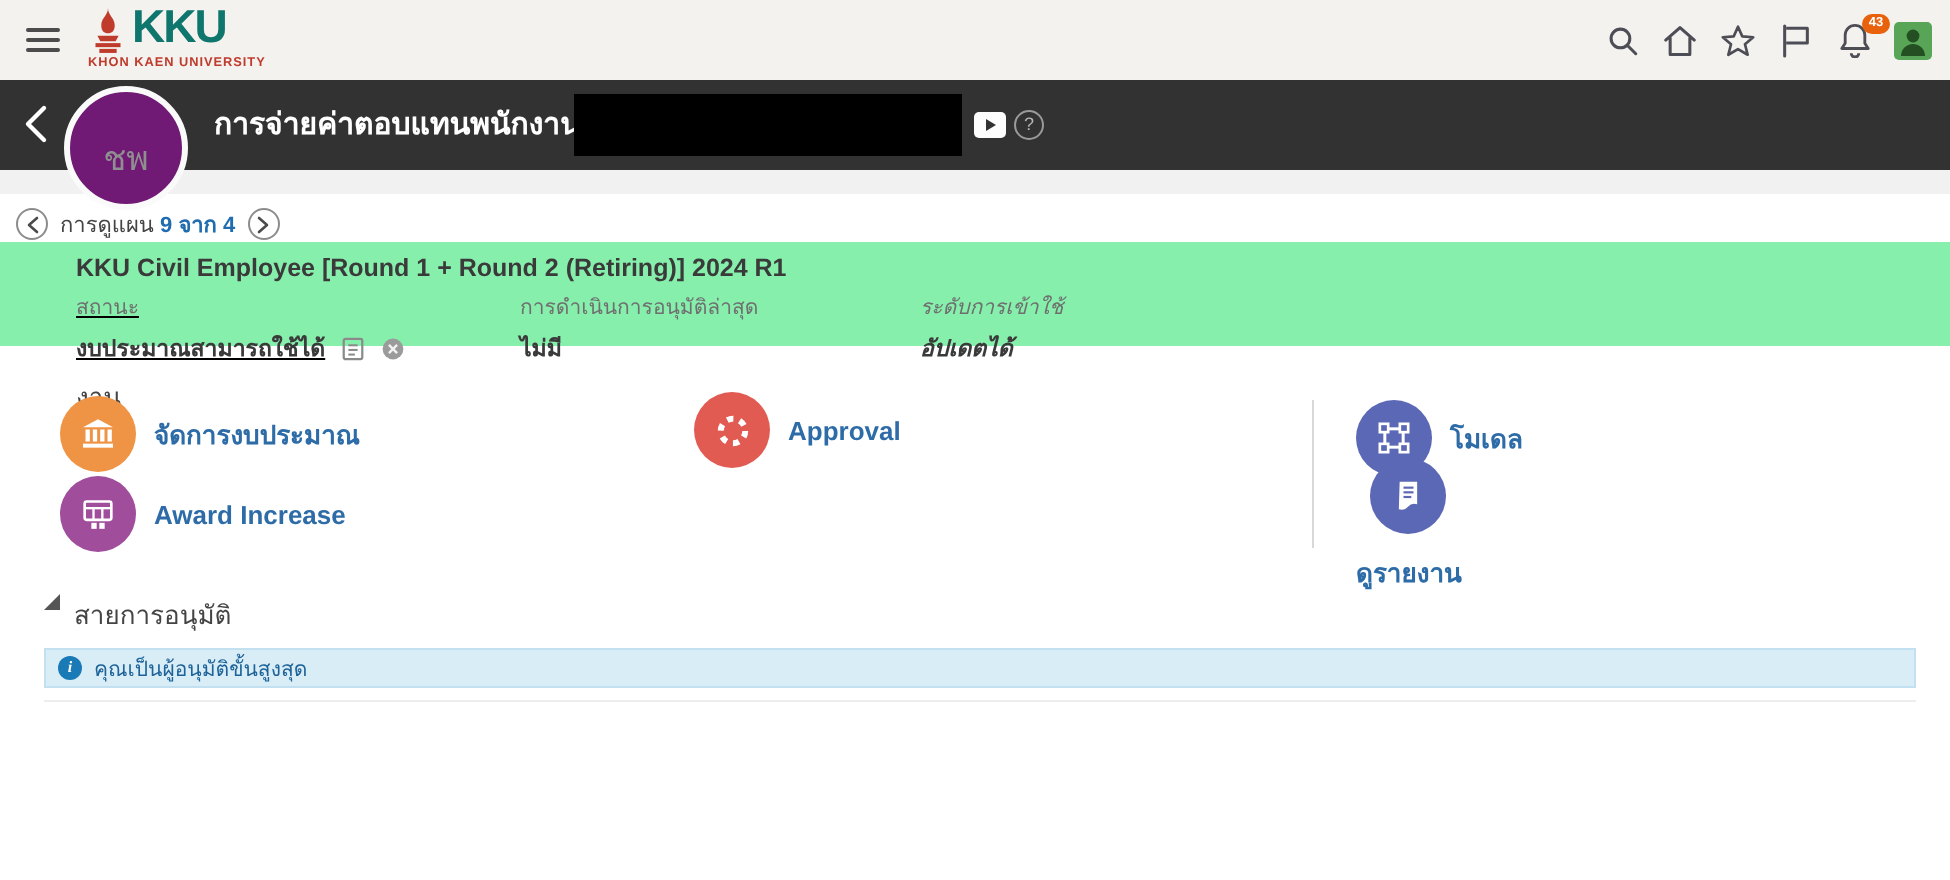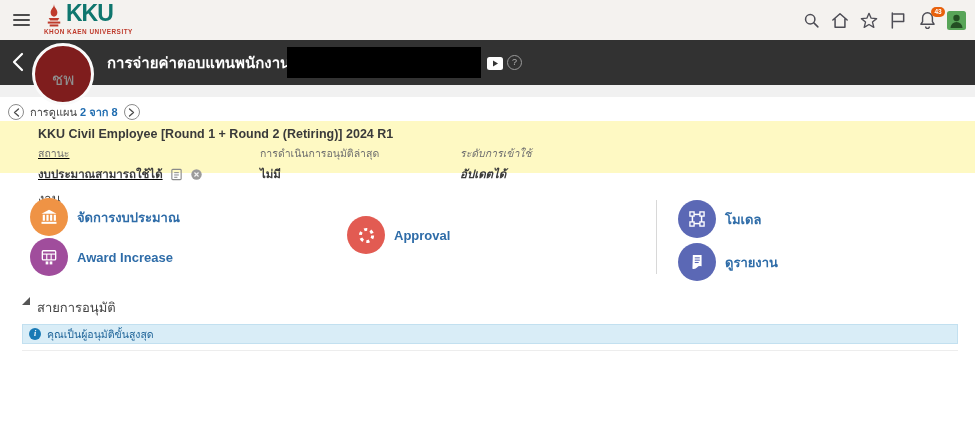--- a/index.html
+++ b/index.html
@@ -27,51 +27,51 @@
   
   .appheader { position:absolute; top:40px; left:0; width:975px; height:45px; background:#323232; }
   .back-btn { position:absolute; left:9px; top:11px; cursor:pointer; }
   .page-title { position:absolute; left:107px; top:0; height:45px; line-height:45px;
     color:#fff; font-weight:bold; font-size:15px; }
   .redaction { position:absolute; left:287px; top:7px; width:194px; height:31px; background:#000; }
   .video-btn { position:absolute; left:487px; top:16px; cursor:pointer; }
   .help-btn { position:absolute; left:507px; top:15px; width:15px; height:15px; border:1.5px solid #9a9a9a;
     border-radius:50%; color:#b5b5b5; font-size:9px; line-height:12px; text-align:center; cursor:pointer; }
   .profile-avatar { position:absolute; left:32px; top:43px; width:62px; height:62px; border-radius:50%;
-    background:#7f1d1d; border:3px solid #fafafa; z-index:5; display:flex; align-items:center;
+    background:#701a75; border:3px solid #fafafa; z-index:5; display:flex; align-items:center;
     justify-content:center; color:#8f8f8f; font-size:17px; padding-top:8px; }
 
   
   .substrip { position:absolute; top:85px; left:0; width:975px; height:12px; background:#f1f1f1; }
   .plan-nav { position:absolute; top:103px; left:8px; display:flex; align-items:center; gap:6px; }
   .nav-circle { width:16px; height:16px; border:1px solid #8c8c8c; border-radius:50%;
     display:flex; align-items:center; justify-content:center; cursor:pointer; background:#fff; }
   .plan-nav-text { font-size:11px; color:#444; }
   .plan-nav-text .counter { color:#1f6cb0; font-weight:bold; }
 
   
-  .plan-panel { position:absolute; top:121px; left:0; width:975px; height:52px; background:#fef9c3; }
+  .plan-panel { position:absolute; top:121px; left:0; width:975px; height:52px; background:#86efac; }
   .plan-title { position:absolute; left:38px; top:6px; font-size:12.5px; font-weight:bold; color:#3a3a3a; }
   .field { position:absolute; top:24px; }
   .field .lbl { font-size:10.5px; color:#6f6f6f; }
   .field .val { margin-top:3px; font-size:11.5px; font-weight:bold; color:#3a3a3a;
     display:flex; align-items:center; gap:7px; }
   .f1 { left:38px;text-decoration:underline; } .f2 { left:260px; } .f3 { left:460px;font-style:italic; }
   .mini-icon { display:inline-flex; cursor:pointer; }
 
   
   .tasks-heading { position:absolute; left:38px; top:188px; font-size:13px; color:#444; }
   .task { position:absolute; display:flex; align-items:center; gap:9px; cursor:pointer; }
   .task-circle { width:38px; height:38px; border-radius:50%; display:flex;
     align-items:center; justify-content:center; flex:0 0 38px; }
   .task-label { font-size:13px; font-weight:bold; color:#2e6ca8; }
   .c-orange { background:#ef9345; } .c-red { background:#e25b52; }
   .c-purple { background:#a04d9c; } .c-indigo { background:#5b68b5; }
-  .t1 { left:30px; top:198px; } .t2 { left:347px; top:216px; } .t3 { left:30px; top:238px; }
-  .t4 { left:678px; top:200px; } .t5 { left:678px; top:243px; }
+  .t1 { left:30px; top:198px; } .t2 { left:347px; top:196px; } .t3 { left:30px; top:238px; }
+  .t4 { left:678px; top:200px; } .t5 { left:678px; top:229px;flex-direction:column; }
   .task-divider { position:absolute; left:656px; top:200px; width:1px; height:74px; background:#d8d8d8; }
 
   
   .section-head { position:absolute; left:22px; top:297px; display:flex; align-items:flex-start;
     gap:7px; cursor:pointer; }
   .disclosure { width:0; height:0; border-bottom:8px solid #555; border-left:8px solid transparent; }
   .section-title { font-size:13px; color:#444; }
   .info-bar { position:absolute; left:22px; top:324px; width:936px; height:20px;
     background:#d9edf7; border:1px solid #c2e0f0; display:flex; align-items:center;
     gap:6px; padding-left:6px; }
@@ -163,21 +163,21 @@
 <div class="substrip"></div>
 
 <div class="plan-nav">
   <div class="nav-circle">
     <svg width="7" height="9" viewBox="0 0 7 9">
         <polyline points="5.5,1 1.5,4.5 5.5,8" fill="none" stroke="#4a4a4a" stroke-width="1.3" stroke-linecap="round" stroke-linejoin="round"></polyline>
       </svg>
   </div>
   <div class="plan-nav-text">
     <span>การดูแผน</span>
-    <span class="counter">2 จาก 8</span>
+    <span class="counter">9 จาก 4</span>
   </div>
   <div class="nav-circle">
     <svg width="7" height="9" viewBox="0 0 7 9">
         <polyline points="1.5,1 5.5,4.5 1.5,8" fill="none" stroke="#4a4a4a" stroke-width="1.3" stroke-linecap="round" stroke-linejoin="round"></polyline>
       </svg>
   </div>
 </div>
 
 <div class="plan-panel">
   <div class="plan-title">KKU Civil Employee [Round 1 + Round 2 (Retiring)] 2024 R1</div>

